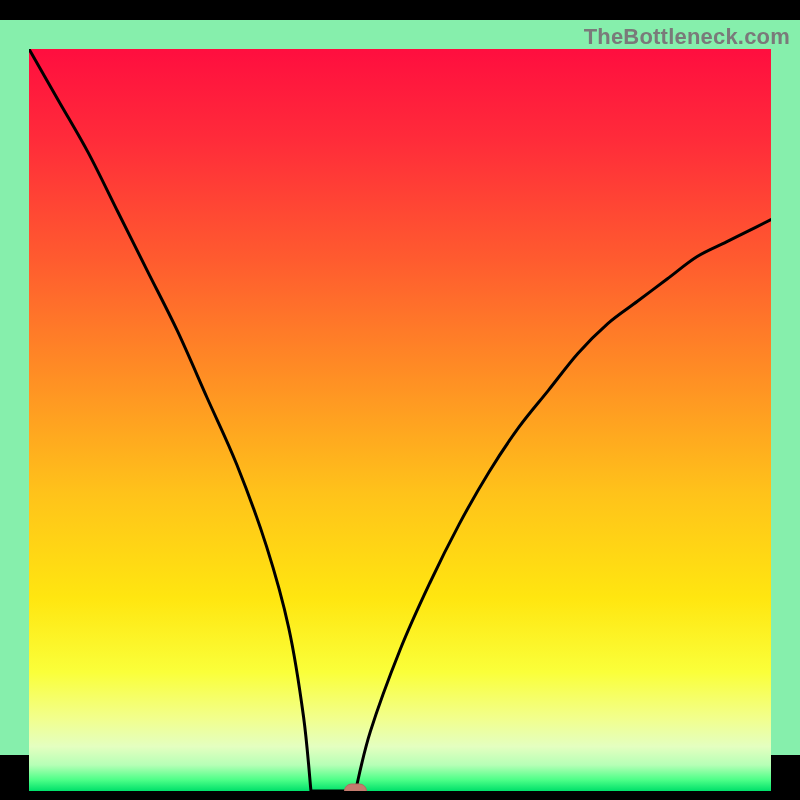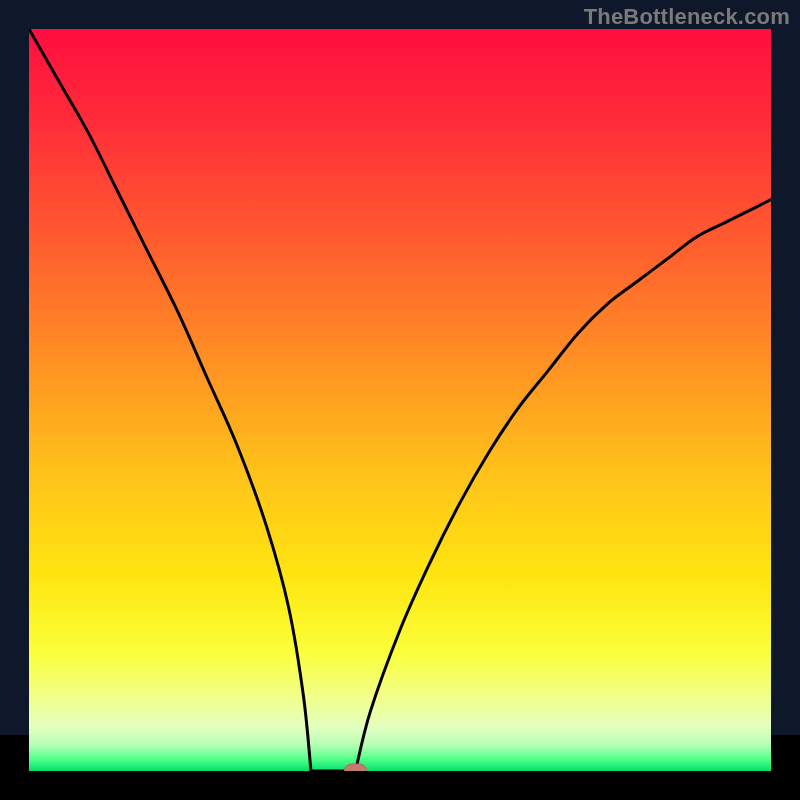--- a/index.html
+++ b/index.html
@@ -8,21 +8,22 @@
     width: 800px;
     height: 800px;
     background: #000;
     overflow: hidden;
     font-family: Arial, Helvetica, sans-serif;
   }
   .outer {
     position: relative;
     width: 800px;
     height: 735px;
-    background: #0f172a;
+    background: #86efac;
+    margin-top: 20px;
   }
   .watermark {
     position: absolute;
     top: 4px;
     right: 10px;
     font-size: 22px;
     font-weight: 600;
     color: #7a7a7a;
     letter-spacing: 0.2px;
     user-select: none;

